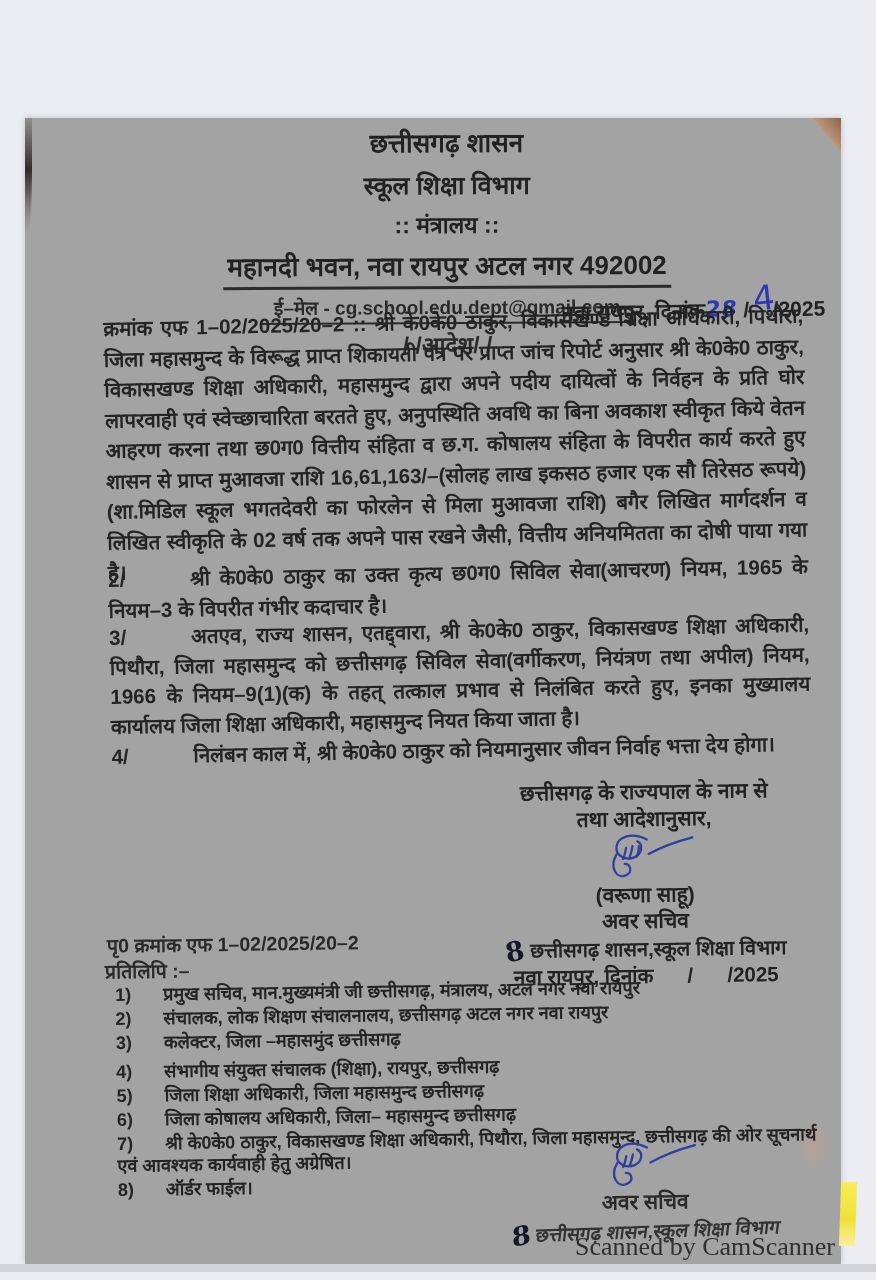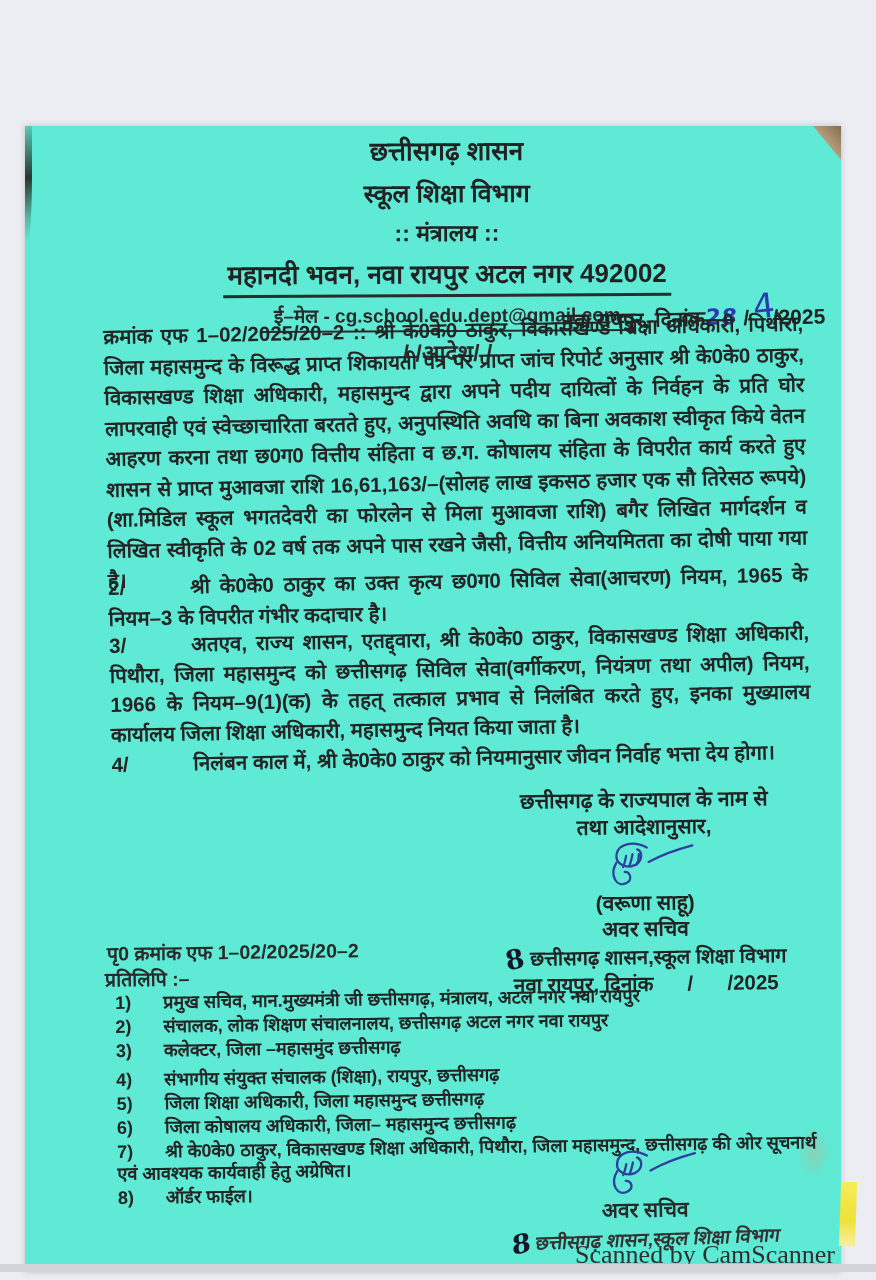--- a/index.html
+++ b/index.html
@@ -3,22 +3,22 @@
 <meta charset="utf-8">
 <style>
   html,body{margin:0;padding:0;}
   body{
     width:876px;height:1280px;position:relative;overflow:hidden;
     background:#ebedf2;
     font-family:"Liberation Sans",sans-serif;
     color:#2a2a2a;
   }
   .paper{
-    position:absolute;left:25px;top:126px;width:816px;height:1146px;
-    background:#5eead4;
+    position:absolute;left:25px;top:118px;width:816px;height:1146px;
+    background:#a3a3a3;
     box-shadow:0 0 6px rgba(60,60,80,.25);
   }
   
   .edge-smudge{
     position:absolute;left:0;top:0;width:7px;height:115px;
     background:linear-gradient(to bottom, rgba(40,30,25,.15), rgba(30,22,18,.85) 45%, rgba(60,40,30,.25) 80%, transparent);
     border-radius:0 0 60% 0;
   }
   .corner-fold{
     position:absolute;right:0;top:0;width:28px;height:34px;

